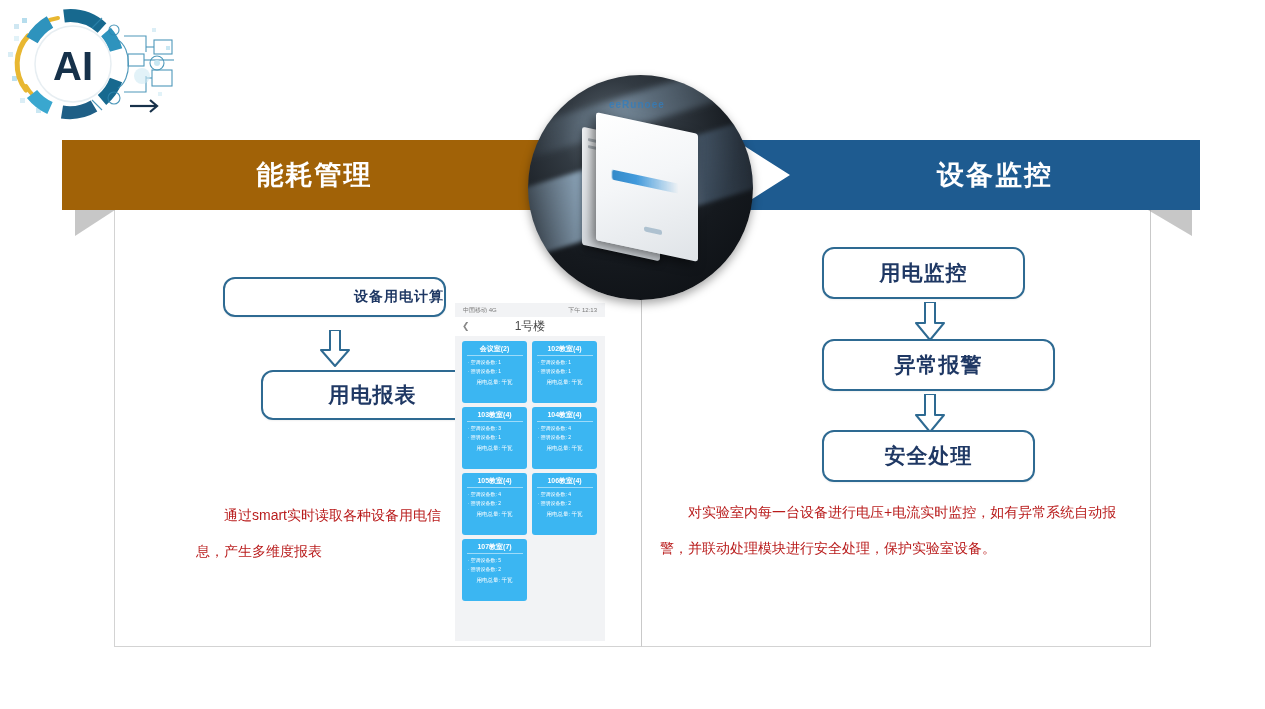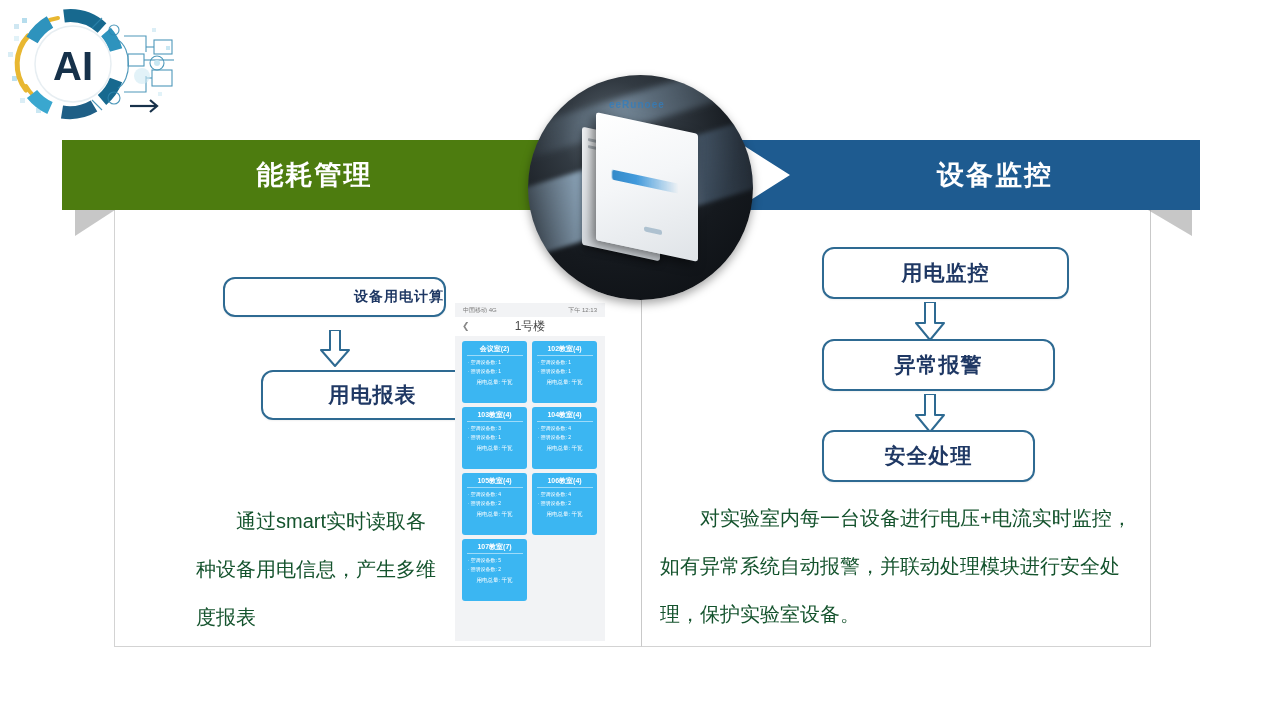--- a/index.html
+++ b/index.html
@@ -44,21 +44,21 @@
   }
 
   
   .banner{
     position:absolute;top:140px;height:70px;
     display:flex;align-items:center;justify-content:center;
     color:#ffffff;font-size:27px;font-weight:bold;letter-spacing:2px;
     box-shadow:0 4px 5px rgba(0,0,0,.22);
   }
   #banner-left{
-    left:62px;width:560px;background:#4d7c0f;
+    left:62px;width:560px;background:#a16207;
     clip-path:polygon(0 0, 500px 0, 560px 35px, 500px 70px, 0 70px);
     padding-right:55px;box-sizing:border-box;
   }
   #banner-right{
     left:735px;width:465px;background:#1E5B90;
     clip-path:polygon(0 0, 465px 0, 465px 70px, 0 70px, 55px 35px);
     padding-left:55px;box-sizing:border-box;
   }
 
   
@@ -121,29 +121,29 @@
   }
   .arrow-down{position:absolute;}
   .arrow-down svg{display:block;}
 
   
   #box-l1{left:223px;top:277px;width:223px;height:40px;font-size:14px;justify-content:flex-end;}
   #box-l2{left:223px;top:370px;width:223px;height:50px;font-size:21px;margin-left:38px;}
   #arrow-l1{left:318px;top:330px;}
 
   
-  #box-r1{left:822px;top:247px;width:247px;height:52px;font-size:21px;}
+  #box-r1{left:822px;top:247px;width:203px;height:52px;font-size:21px;}
   #box-r2{left:822px;top:339px;width:233px;height:52px;font-size:21px;}
   #box-r3{left:822px;top:430px;width:213px;height:52px;font-size:21px;}
   #arrow-r1{left:913px;top:302px;}
   #arrow-r2{left:913px;top:394px;}
 
   
   .caption{
-    position:absolute;color:#14532d;font-size:20px;line-height:48px;
+    position:absolute;color:#b91c1c;font-size:14px;line-height:36px;
     text-indent:2em;
   }
   #caption-left{left:196px;top:497px;width:245px;}
   #caption-right{left:660px;top:494px;width:480px;}
 
   
   #phone{
     position:absolute;left:455px;top:303px;width:150px;height:338px;
     background:#f2f3f5;overflow:hidden;
   }

